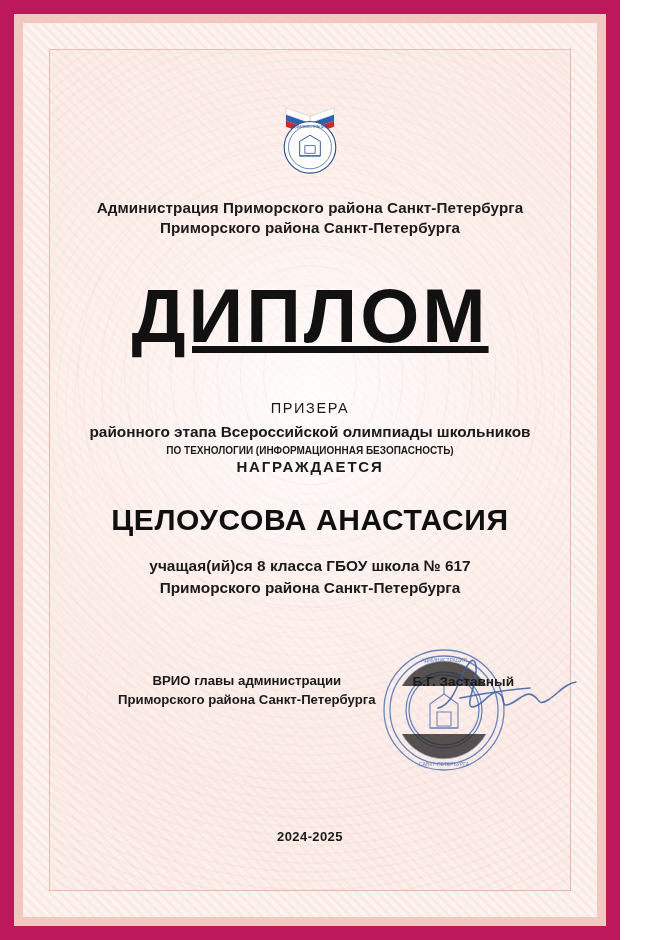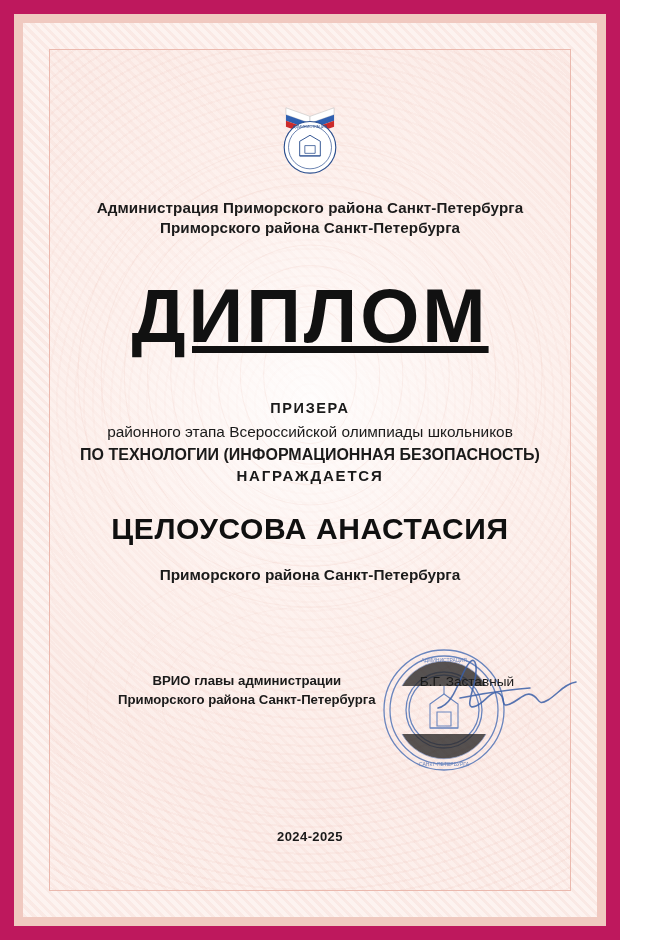--- a/index.html
+++ b/index.html
@@ -91,29 +91,29 @@
     color: #111111;
     text-decoration: underline;
   }
 
   .award-block {
     margin-top: 46px;
     line-height: 1.5;
   }
   .award-rank {
     font-size: 14.5px;
-    font-weight: 700;
+    font-weight: 400;
     letter-spacing: 1.6px;
   }
   .award-stage {
     font-size: 15.4px;
-    font-weight: 400;
+    font-weight: 700;
   }
   .award-subject {
-    font-size: 16px;
+    font-size: 10px;
     font-weight: 600;
   }
 
   .awarded-label {
     font-size: 15px;
     font-weight: 700;
     letter-spacing: 1.8px;
   }
 
   .recipient {
@@ -151,21 +151,21 @@
   }
   .sign-left div {
     font-size: 13.2px;
     font-weight: 600;
   }
   .sign-right {
     position: absolute;
     right: 56px;
     top: 16px;
     font-size: 13.6px;
-    font-weight: 400;
+    font-weight: 700;
   }
   .stamp {
     position: absolute;
     left: 330px;
     top: -12px;
     width: 128px;
     height: 128px;
     opacity: .82;
   }
   .signature-scribble {
@@ -245,20 +245,21 @@
         <div class="award-block">
           <div class="award-rank">ПРИЗЕРА</div>
           <div class="award-stage">районного этапа Всероссийской олимпиады школьников</div>
           <div class="award-subject">ПО ТЕХНОЛОГИИ (ИНФОРМАЦИОННАЯ БЕЗОПАСНОСТЬ)</div>
         </div>
 
         <div class="awarded-label">НАГРАЖДАЕТСЯ</div>
 
         <div class="recipient">ЦЕЛОУСОВА АНАСТАСИЯ</div>
         <div class="recipient-details">
+          <div>учащая(ий)ся 8 класса ГБОУ школа № 617</div>
           <div>Приморского района Санкт-Петербурга</div>
         </div>
 
         <div class="sign-area">
 
           <div class="sign-left">
             <div>ВРИО главы администрации</div>
             <div>Приморского района Санкт-Петербурга</div>
           </div>
 

